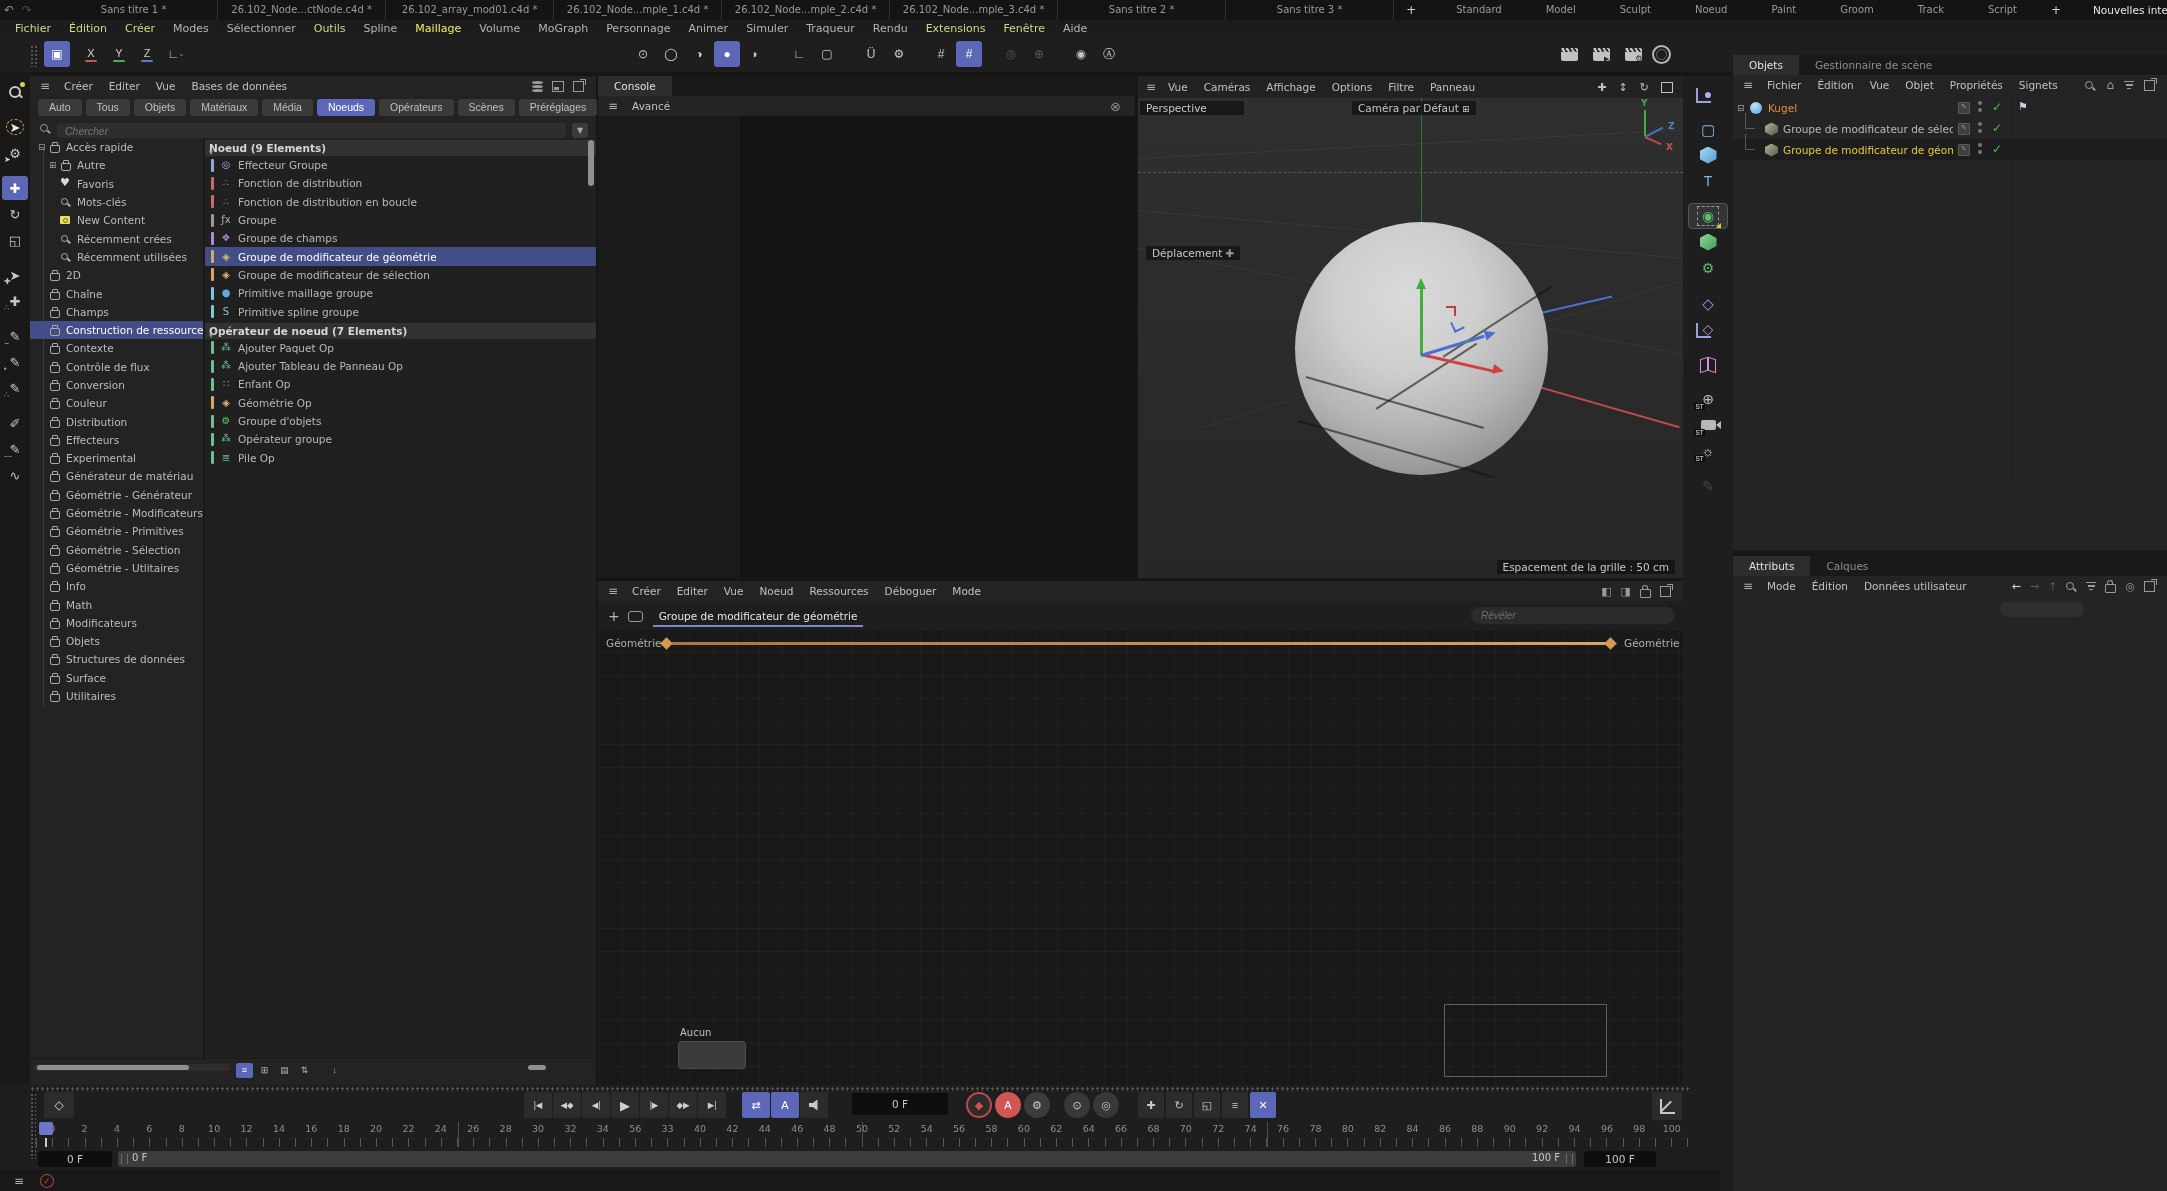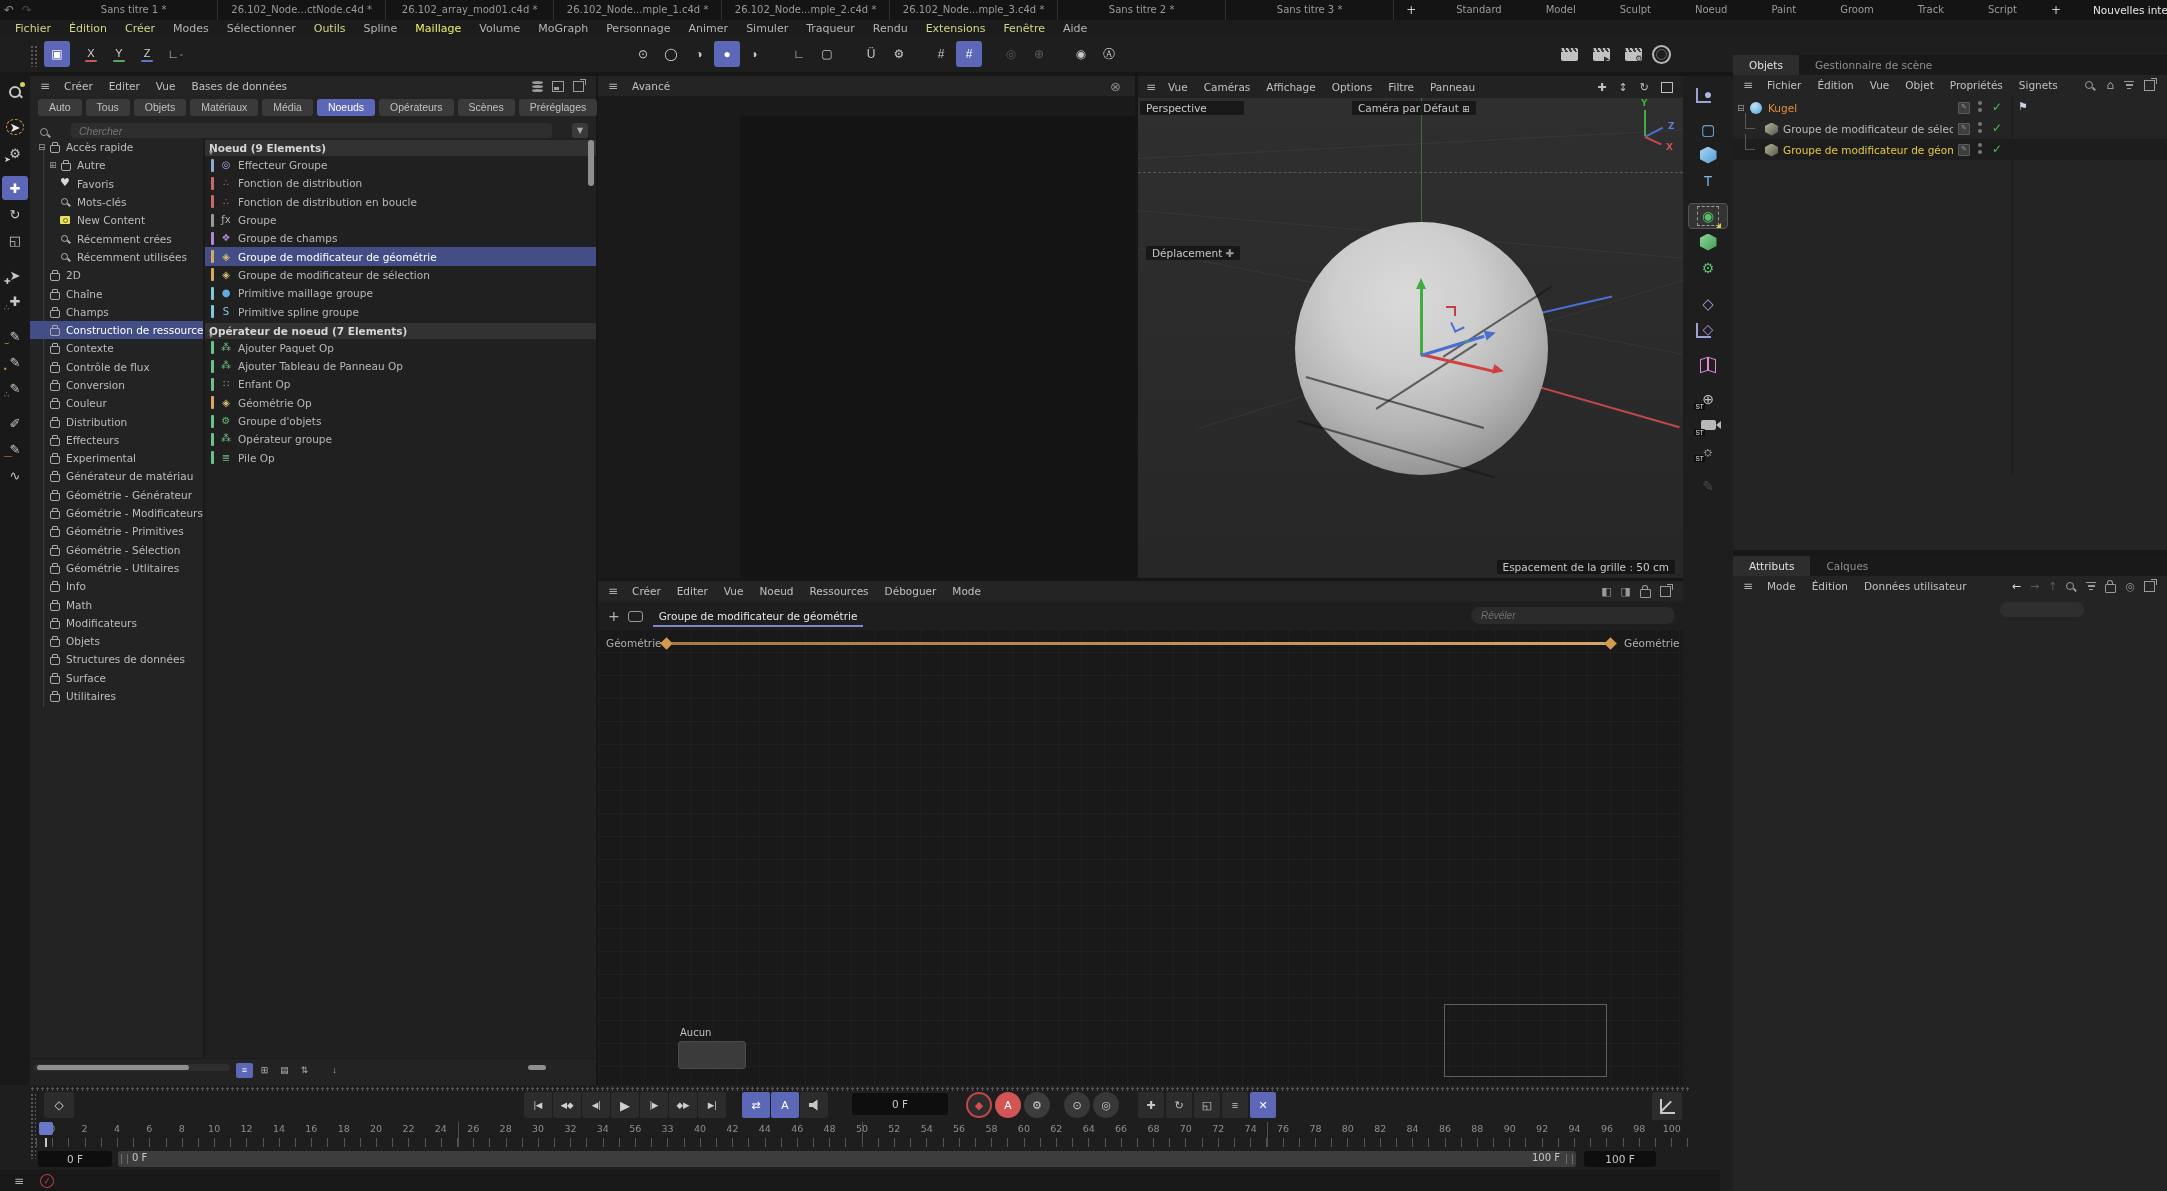--- a/index.html
+++ b/index.html
@@ -74,21 +74,21 @@
   .i-sym::before{left:1px}.i-sym::after{right:1px;transform:skewY(18deg)}
   
   .asset{position:absolute;left:30px;top:76px;width:566px;height:1009px;background:#232323}
   .panelmenu{display:flex;align-items:center;height:20px;padding:0 6px;gap:2px;background:#242424}
   .pm-item{padding:0 8px;font-size:10.5px;color:#c0c0c0;white-space:nowrap}
   .hamb{color:#b0b0b0;font-size:12px;padding:0 4px}
   .mr-icons{margin-left:auto;display:flex;align-items:center;gap:9px;padding-right:6px}
   .ftabs{display:flex;gap:4px;padding:3px 8px;height:17px}
   .ftab{background:#3a3a3a;border:none;border-radius:3px;color:#c0c0c0;font-size:10.5px;padding:0 11px;line-height:17px;white-space:nowrap}
   .ftab.active{background:#5c67b8;color:#fff}
-  .searchrow{display:flex;align-items:flex-end;gap:20px;padding:4px 8px 0 10px}
+  .searchrow{display:flex;align-items:flex-start;gap:6px;padding:4px 8px 0 10px}
   .searchrow input{flex:1;height:15px;background:#2e2e2e;border:none;border-radius:3px;color:#bbb;font-style:italic;font-size:10.5px;padding:0 8px;outline:none}
   .searchrow input::placeholder{color:#767676}
   .drophandle{width:16px;height:15px;background:#3a3a3a;border-radius:3px;color:#aaa;font-size:8px;text-align:center;line-height:15px}
   .treewrap{position:absolute;left:0;top:62px;width:173px;bottom:26px;overflow:hidden}
   .trow{display:flex;align-items:center;height:18.3px;padding-left:8px;position:relative;white-space:nowrap}
   .trow.selected{background:#434e86}
   .trow.selected .tlabel{color:#fff}
   .texp{width:11px;font-size:9px;color:#9a9a9a;flex:0 0 11px}
   .ticon{width:14px;flex:0 0 14px;position:relative;height:12px}
   .tlabel{font-size:10.5px;color:#bcbcbc;padding-left:3px;overflow:hidden;text-overflow:clip}
@@ -809,20 +809,23 @@
         <button class="viewbtn">⊞</button>
         <button class="viewbtn">▤</button>
         <button class="viewbtn">⇅</button>
       </div>
       <button class="viewbtn abs" style="left:296px;top:4px">↓</button>
       <div class="vscroll" style="position:absolute;left:498px;top:6px;width:18px;height:5px"></div>
     </div>
   </div>
 
   <div class="console">
+    <div class="ptabs">
+      <span class="ptab active">Console</span>
+    </div>
     <div class="panelmenu" style="background:#242424">
       <span class="hamb">≡</span>
       <span class="pm-item">Avancé</span>
       <span class="closex">⊗</span>
     </div>
     <div class="cbody">
       <div class="clog"></div>
     </div>
   </div>
 

